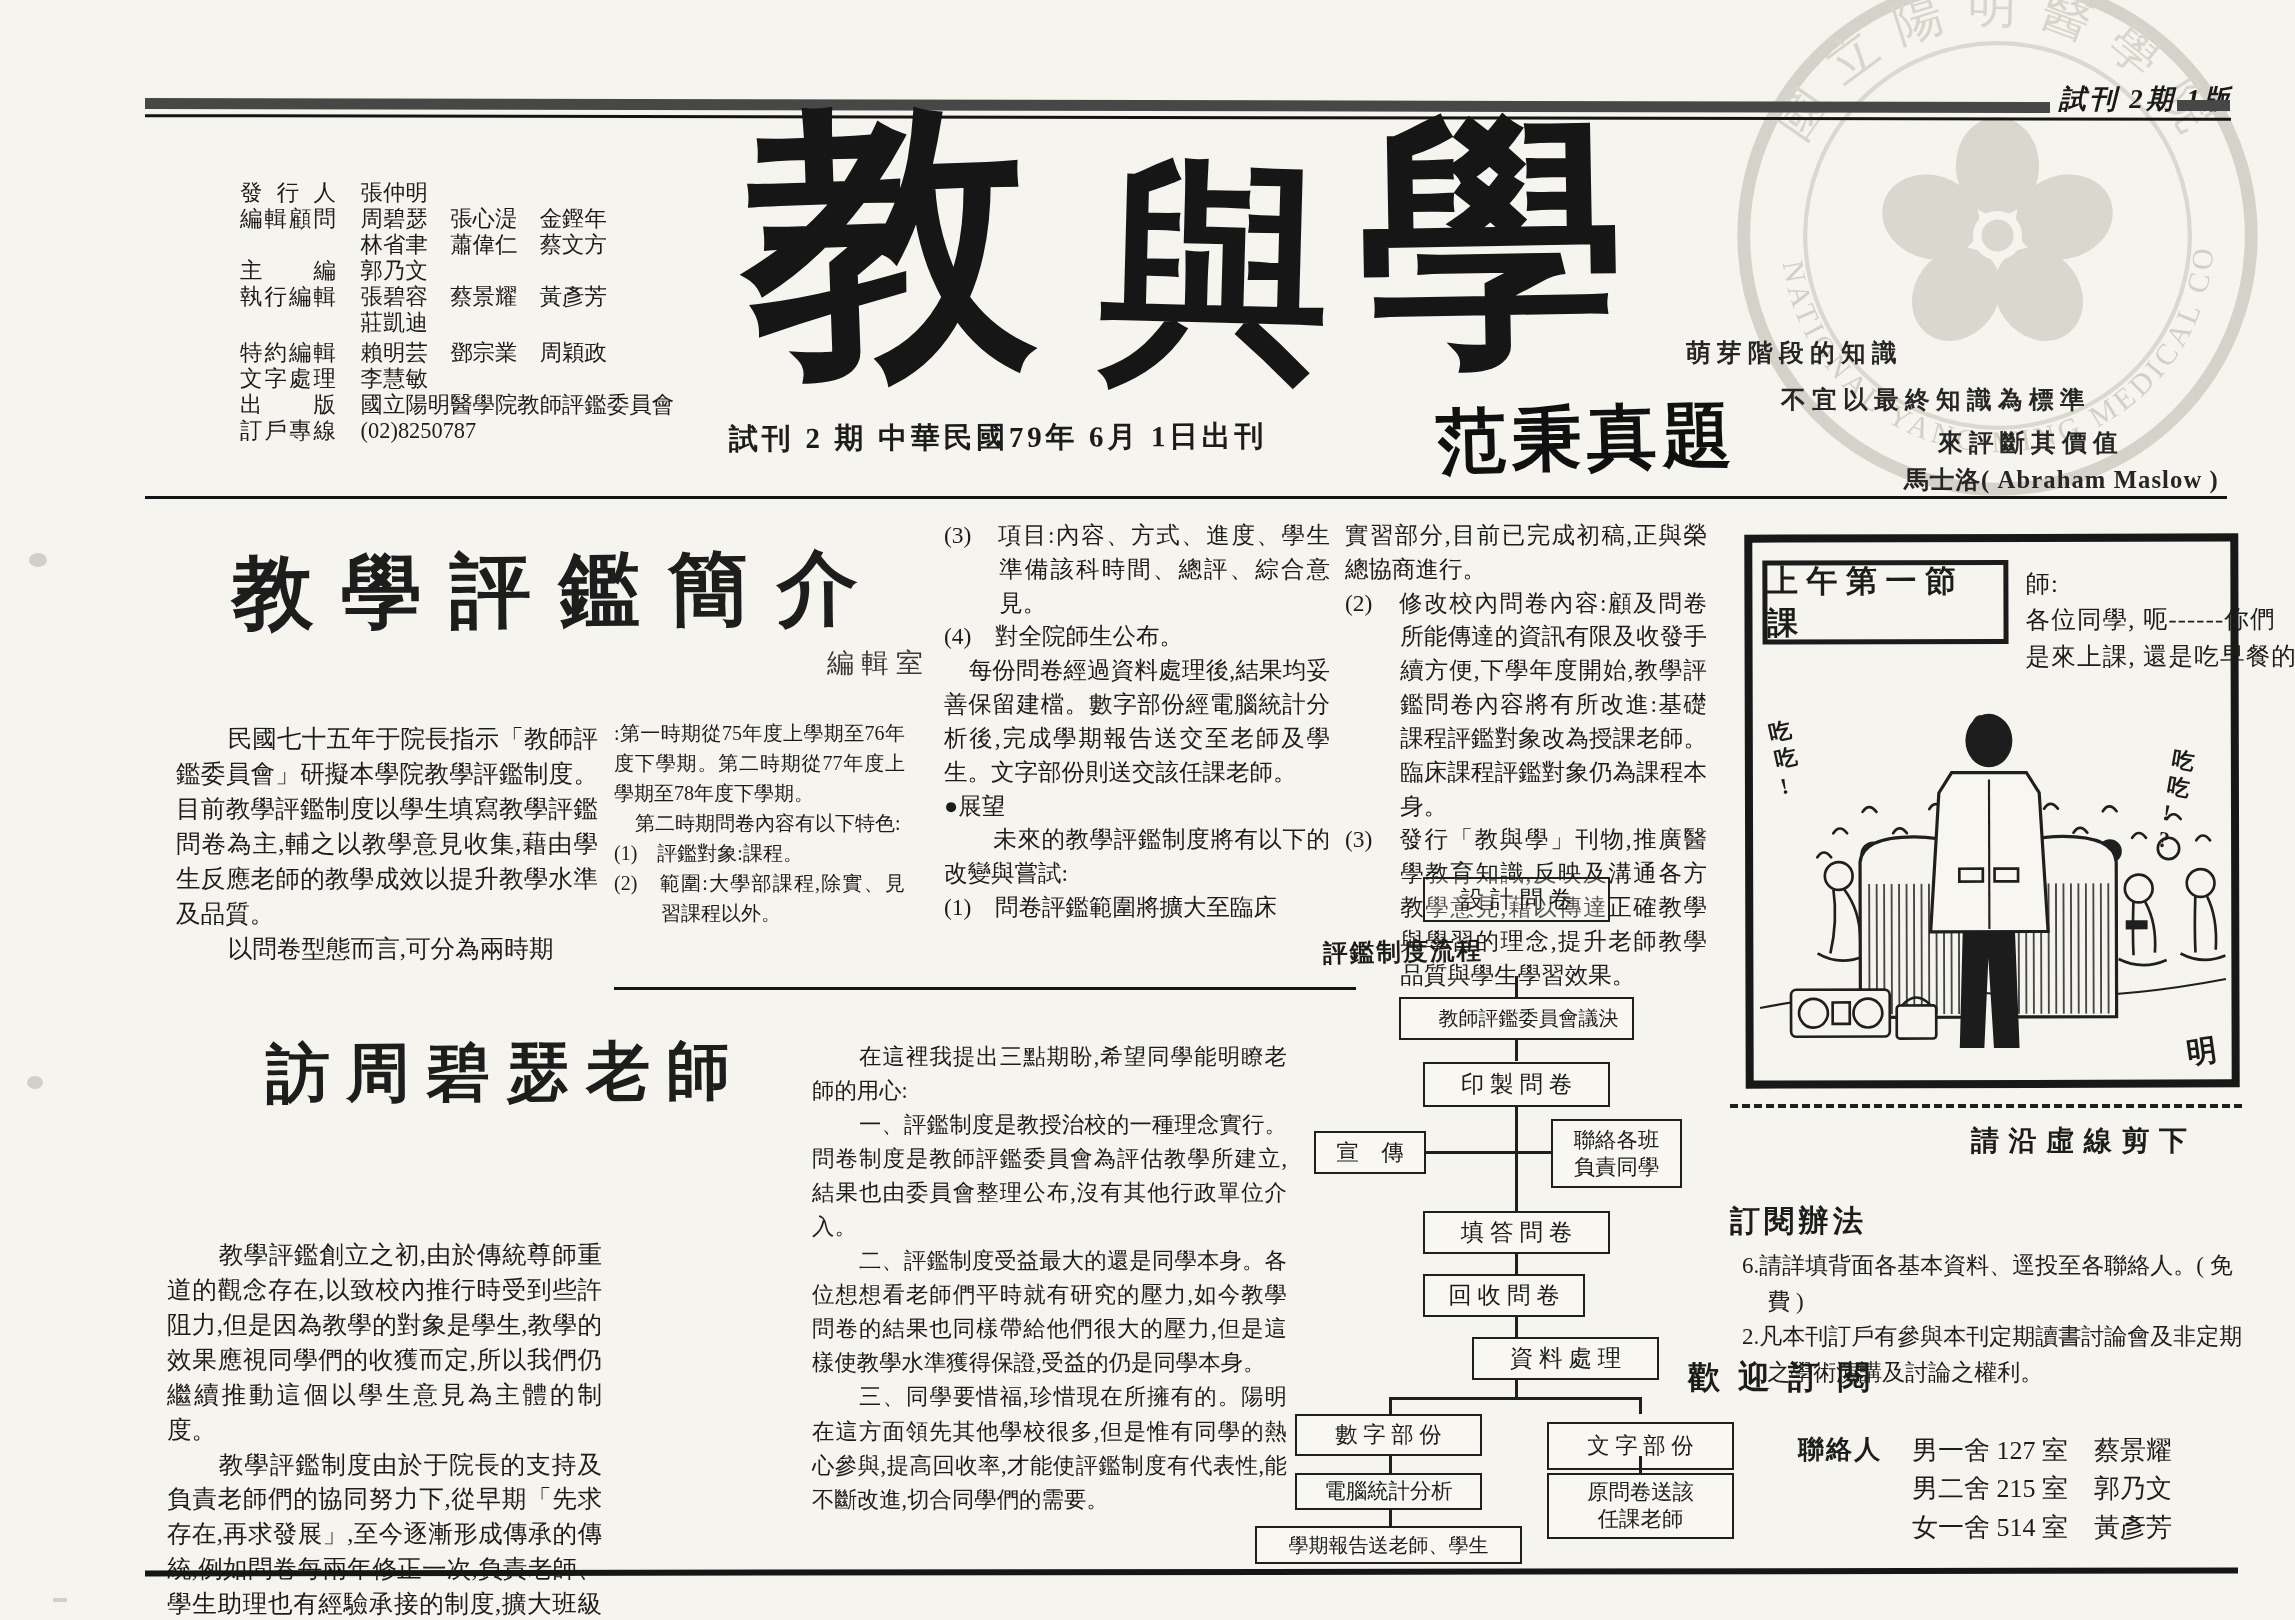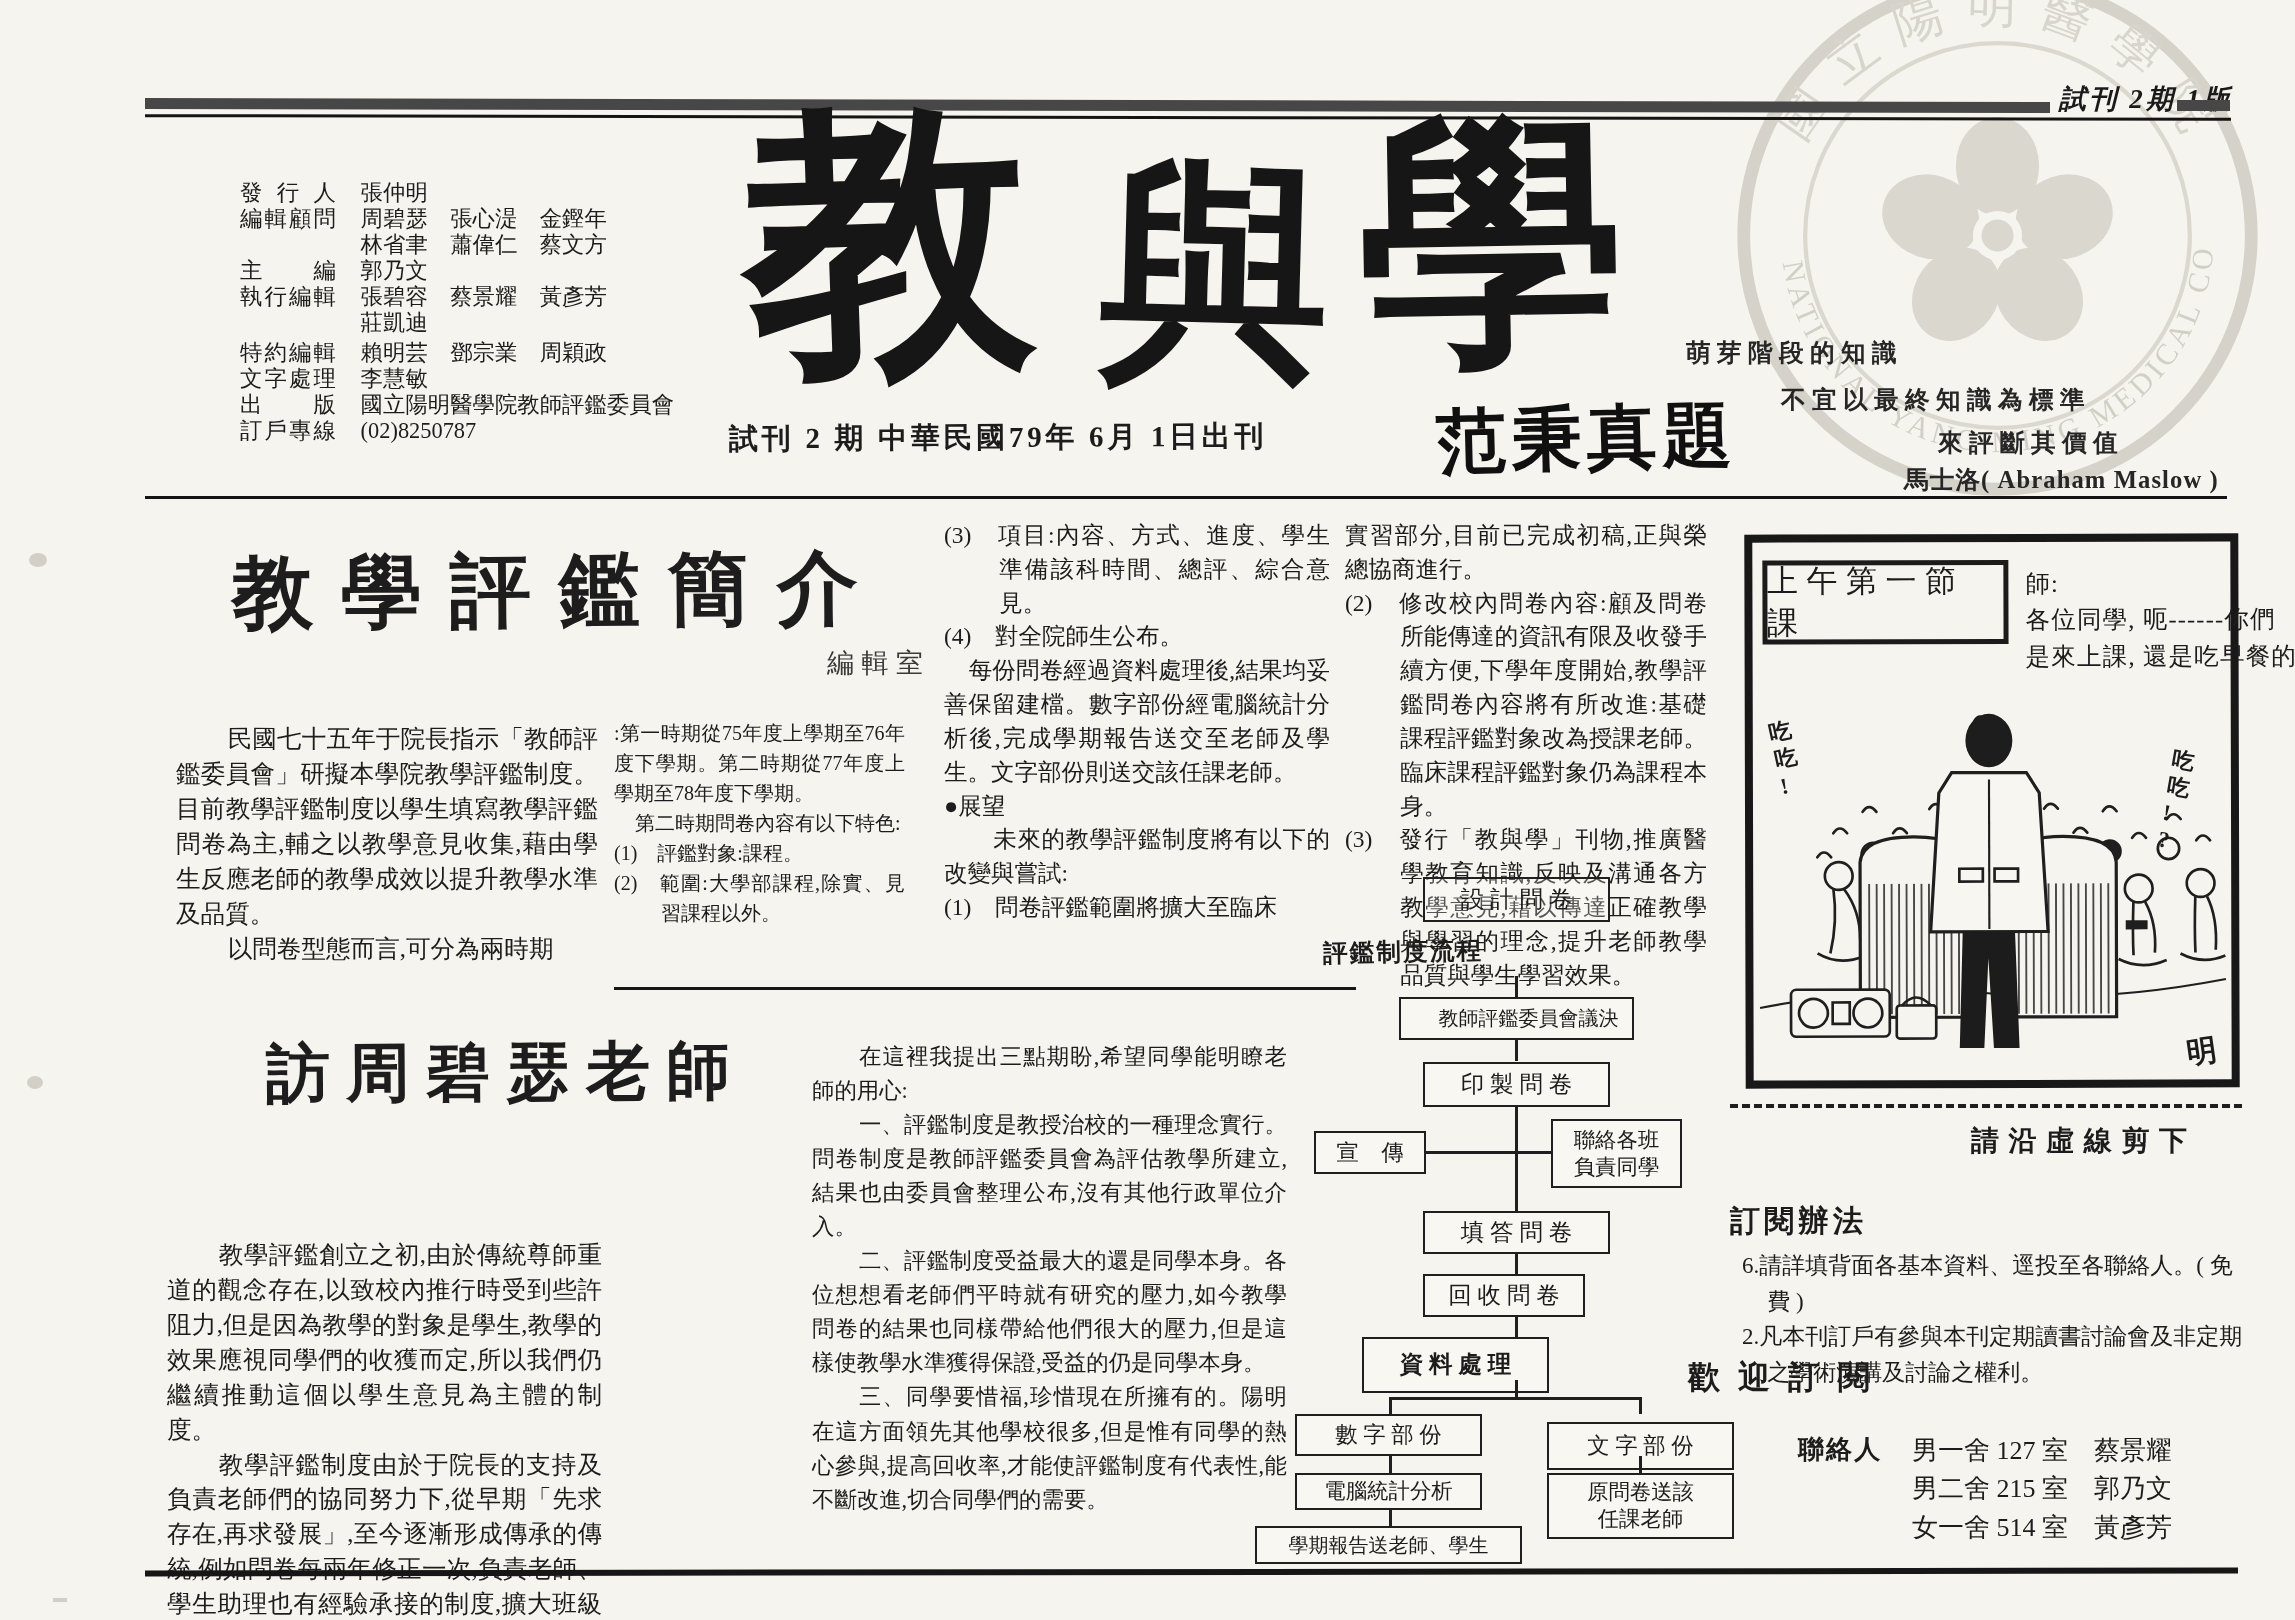--- a/index.html
+++ b/index.html
@@ -41,21 +41,21 @@
   
   .flabel{position:absolute;font-size:24.6px;letter-spacing:2.1px;font-weight:600;transform:rotate(-1deg);}
   .fbox{position:absolute;border:2.7px solid #1f1f1f;display:flex;align-items:center;justify-content:center;
         text-align:center;font-size:23.5px;color:var(--ink);background:rgba(255,255,255,0.25);white-space:pre-line;line-height:1.25;}
   .vline{position:absolute;width:2.7px;background:#1f1f1f;}
   .hline{position:absolute;height:2.7px;background:#1f1f1f;}
   
   .cartoon{position:absolute;left:1745px;top:534px;width:494px;height:554px;border:8px solid #181818;
            transform:rotate(-0.15deg);background:transparent;}
   .cart-label{position:absolute;left:9.6px;top:18px;width:246px;height:84px;border:5.9px solid #1b1b1b;
-              display:flex;align-items:center;justify-content:center;font-size:31px;letter-spacing:8.5px;font-weight:400;}
+              display:flex;align-items:center;justify-content:center;font-size:31px;letter-spacing:8.5px;font-weight:700;}
   .speech{position:absolute;left:273px;top:23.5px;font-size:24.6px;line-height:1.5;letter-spacing:1.1px;white-space:pre;}
   .sfx{position:absolute;font-size:22.4px;font-weight:600;white-space:pre-line;line-height:1.2;}
   .cart-sign{position:absolute;right:15px;bottom:7.5px;font-size:30px;font-weight:700;transform:rotate(-8deg);}
   
   .cutline{position:absolute;border-top:4.8px dashed #1f1f1f;}
   .cutnote{position:absolute;font-size:28px;letter-spacing:9.6px;font-weight:600;}
   .subhead{position:absolute;font-size:30px;font-weight:700;letter-spacing:4.3px;}
   .subitems{position:absolute;font-size:23px;line-height:1.55;color:var(--ink);}
   .subitems p{margin:0;padding-left:1.1em;text-indent:-1.1em;}
   .welcome{position:absolute;font-size:32px;font-weight:700;letter-spacing:18px;}
@@ -183,21 +183,21 @@
   <div class="fbox" style="left:1423px;top:1062px;width:187px;height:45px;">印 製 問 卷</div>
   <div class="vline" style="left:1515px;top:1106px;height:105px;"></div>
   <div class="hline" style="left:1426px;top:1151px;width:125px;"></div>
   <div class="fbox" style="left:1314px;top:1131px;width:112px;height:43px;font-size:22.4px;">宣　傳</div>
   <div class="fbox" style="left:1551px;top:1119px;width:131px;height:69px;font-size:21.4px;">聯絡各班
 負責同學</div>
   <div class="fbox" style="left:1423px;top:1211px;width:187px;height:43px;">填 答 問 卷</div>
   <div class="vline" style="left:1515px;top:1254px;height:20px;"></div>
   <div class="fbox" style="left:1423px;top:1274px;width:162px;height:43px;">回 收 問 卷</div>
   <div class="vline" style="left:1515px;top:1317px;height:20px;"></div>
-  <div class="fbox" style="left:1362px;top:1337px;width:187px;height:56px;font-weight:bold;">資 料 處 理</div>
+  <div class="fbox" style="left:1472px;top:1337px;width:187px;height:43px;">資 料 處 理</div>
   <div class="vline" style="left:1515px;top:1380px;height:17px;"></div>
   <div class="hline" style="left:1389px;top:1397px;width:253px;"></div>
   <div class="vline" style="left:1389px;top:1397px;height:17px;"></div>
   <div class="vline" style="left:1639px;top:1397px;height:17px;"></div>
   <div class="fbox" style="left:1295px;top:1414px;width:187px;height:42px;font-size:22.4px;">數 字 部 份</div>
   <div class="fbox" style="left:1547px;top:1414px;width:187px;height:48px;font-size:22.4px;margin-top:8px;">文 字 部 份</div>
   <div class="vline" style="left:1389px;top:1456px;height:17px;"></div>
   <div class="fbox" style="left:1295px;top:1473px;width:187px;height:37px;font-size:21.4px;">電腦統計分析</div>
   <div class="vline" style="left:1389px;top:1510px;height:16px;"></div>
   <div class="fbox" style="left:1255px;top:1526px;width:267px;height:38px;font-size:20px;">學期報告送老師、學生</div>

